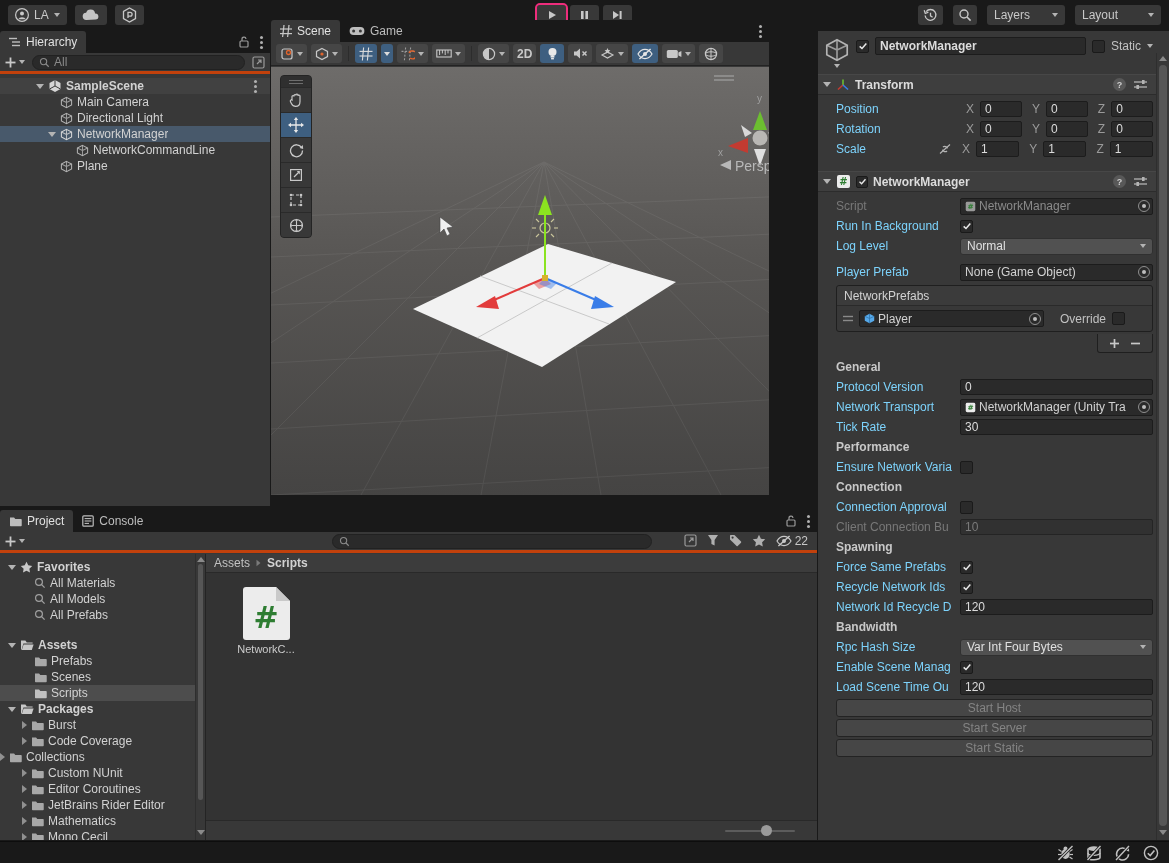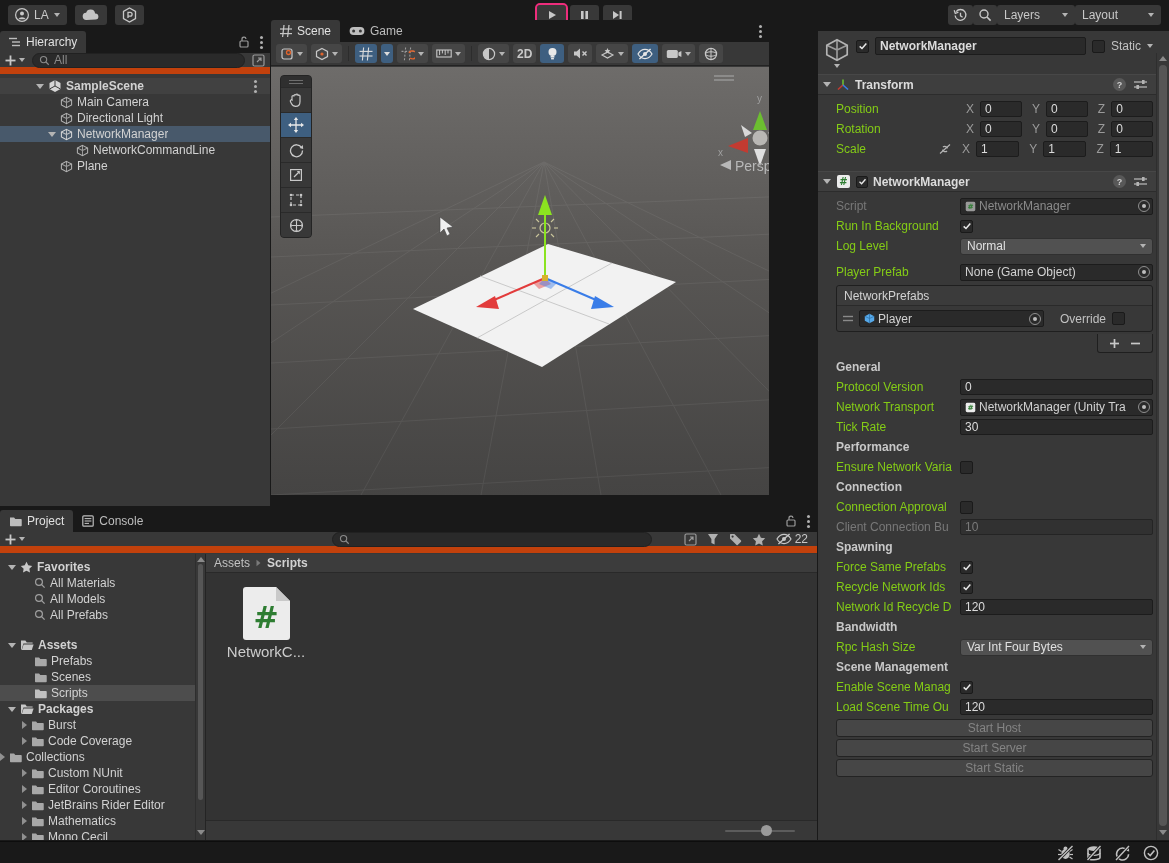--- a/index.html
+++ b/index.html
@@ -17,21 +17,21 @@
   
   .panel{position:absolute;background:#383838;overflow:hidden}
   .tabbar{height:22px;background:#191919;display:flex;align-items:center;position:relative}
   .tab{height:22px;display:flex;align-items:center;gap:5px;padding:0 9px;color:#bdbdbd;white-space:nowrap}
   .tab.active{background:#383838;color:#e0e0e0;border-radius:3px 3px 0 0}
   .tab-right{position:absolute;right:4px;top:0;height:22px;display:flex;align-items:center;gap:8px}
   .kebab{width:3px;height:3px;border-radius:50%;background:#b0b0b0;box-shadow:0 -5px 0 #b0b0b0,0 5px 0 #b0b0b0;margin:0 3px}
   .cdn{width:0;height:0;border-left:4px solid transparent;border-right:4px solid transparent;border-top:5px solid #b4b4b4}
   .cdn.sm{border-left-width:3px;border-right-width:3px;border-top-width:4px}
   .crt{width:0;height:0;border-top:4px solid transparent;border-bottom:4px solid transparent;border-left:5px solid #909090}
-  .ptool{height:21px;background:#383838;border-bottom:7px solid #c2410c;display:flex;align-items:center;padding:0 5px;gap:7px}
+  .ptool{height:21px;background:#383838;border-bottom:3px solid #c2410c;display:flex;align-items:center;padding:0 5px;gap:7px}
   .srch{height:15px;background:#2a2a2a;border:1px solid #212121;border-radius:8px;display:flex;align-items:center;gap:4px;
         padding:0 6px;color:#8a8a8a;flex:1}
   
   .trow{height:16px;display:flex;align-items:center;gap:4px;white-space:nowrap;color:#d2d2d2;position:relative}
   .trow .lbl{overflow:hidden;text-overflow:ellipsis}
   .row-scene{background:#414141;font-weight:bold}
   .row-selblue{background:#48596b}
   .row-selgray{background:#4d4d4d}
   
   .stool{height:24px;background:#383838;border-bottom:1px solid #232323;display:flex;align-items:center;gap:4px;padding:0 5px;overflow:hidden}
@@ -39,21 +39,21 @@
   .sbtn.active{background:#3e5f80}
   .ssep{width:1px;height:15px;background:#2c2c2c;margin:0 2px;flex:0 0 auto}
   
   .palette{position:absolute;left:9px;top:8px;width:32px;background:#2f2f2f;border:1px solid #242424;border-radius:4px;overflow:hidden}
   .palette .grip{height:11px;display:flex;flex-direction:column;align-items:center;justify-content:center;gap:2px;background:#2f2f2f}
   .palette .grip i{display:block;width:14px;height:1px;background:#6d6d6d}
   .ptoolbtn{height:25px;background:#383838;border-top:1px solid #2a2a2a;display:flex;align-items:center;justify-content:center}
   .ptoolbtn.active{background:#3e5f80}
   
   .crow{min-height:20px;display:flex;align-items:center;padding-left:18px;padding-right:16px;gap:4px}
-  .clabel{flex:0 0 120px;color:#84cc16;overflow:hidden;white-space:nowrap}
+  .clabel{flex:0 0 120px;color:#7dd3fc;overflow:hidden;white-space:nowrap}
   .clabel.dis{color:#787878}
   .sechdr{font-weight:bold;color:#c8c8c8}
   .fld{background:#2a2a2a;border:1px solid #1c1c1c;border-radius:2px;height:16px;display:flex;align-items:center;
        padding:0 4px;color:#dcdcdc;overflow:hidden;white-space:nowrap;flex:1}
   .fld.dis{color:#7a7a7a;border-color:#242424;background:#313131}
   .objfld{background:#2a2a2a;border:1px solid #1c1c1c;border-radius:2px;height:17px;display:flex;align-items:center;
           gap:3px;padding:0 2px 0 4px;flex:1;overflow:hidden;white-space:nowrap}
   .objfld .txt{flex:1;overflow:hidden;text-overflow:clip;white-space:nowrap}
   .picker{width:12px;height:12px;border:1px solid #8f8f8f;border-radius:50%;flex:0 0 auto;position:relative}
   .picker::after{content:"";position:absolute;left:3px;top:3px;width:4px;height:4px;border-radius:50%;background:#bdbdbd}
@@ -134,21 +134,21 @@
             <rect x="5.4" y="1" width="2.6" height="8" fill="#c8c8c8"></rect>
           </svg>
       </div>
       <div class="playbtn">
         <svg width="11" height="10" viewBox="0 0 11 10">
             <path d="M1,1 L7,5 L1,9 Z" fill="#c8c8c8"></path>
             <rect x="7.6" y="1" width="2" height="8" fill="#c8c8c8"></rect>
           </svg>
       </div>
     </div>
-    <div style="display:flex;position:absolute;right:8px;align-items:center">
+    <div style="display:flex;gap:10px;position:absolute;right:8px;align-items:center">
       <button class="tbtn" style="padding:0 5px">
         <svg width="15" height="15" viewBox="0 0 15 15">
             <path d="M3.2,3.6 A5.4,5.4 0 1 1 2.1,7.5" fill="none" stroke="#c8c8c8" stroke-width="1.3"></path>
             <path d="M1.2,2.2 L2.3,5.5 L5.4,4.2" fill="none" stroke="#c8c8c8" stroke-width="1.3"></path>
             <path d="M7.5,4.8 V7.8 L9.6,9.2" fill="none" stroke="#c8c8c8" stroke-width="1.3"></path>
           </svg>
       </button>
       <button class="tbtn" style="padding:0 5px">
         <svg width="14" height="14" viewBox="0 0 14 14">
             <circle cx="6" cy="6" r="4" fill="none" stroke="#c8c8c8" stroke-width="1.4"></circle>
@@ -796,23 +796,20 @@
       <div class="crow sechdr">
           <span>Bandwidth</span>
         </div>
       <div class="crow">
         <span class="clabel">Rpc Hash Size</span>
         <span class="drop" style="flex:1">
             <span class="txt">Var Int Four Bytes</span>
             <span class="cdn sm"></span>
           </span>
       </div>
-      <div class="crow sechdr">
-          <span>Scene Management</span>
-        </div>
       <div class="crow">
         <span class="clabel">Enable Scene Manag</span>
         <span class="chk">
             <svg width="10" height="10" viewBox="0 0 12 12">
               <polyline points="2,6.4 4.8,9 10,3" fill="none" stroke="#e8e8e8" stroke-width="1.8"></polyline>
             </svg>
           </span>
       </div>
       <div class="crow">
         <span class="clabel">Load Scene Time Ou</span>
@@ -870,21 +867,21 @@
             <line x1="0.5" y1="5.5" x2="10.5" y2="5.5" stroke="#c8c8c8" stroke-width="1.8"></line>
           </svg>
         <span class="cdn sm"></span>
       </div>
       <div class="srch" style="margin-left:300px;max-width:320px">
         <svg width="11" height="11" viewBox="0 0 12 12">
             <circle cx="5" cy="5" r="3.4" fill="none" stroke="#8a8a8a" stroke-width="1.2"></circle>
             <line x1="7.6" y1="7.6" x2="10.6" y2="10.6" stroke="#8a8a8a" stroke-width="1.3"></line>
           </svg>
       </div>
-      <div style="display:flex;align-items:flex-end;gap:10px;margin-left:auto;margin-right:4px">
+      <div style="display:flex;align-items:flex-start;gap:10px;margin-left:auto;margin-right:4px">
         <svg width="13" height="13" viewBox="0 0 13 13">
             <rect x="1" y="1" width="11" height="11" rx="1.5" fill="none" stroke="#9a9a9a" stroke-width="1.2"></rect>
             <path d="M5,8 L9,4 M6,4 h3 v3" fill="none" stroke="#9a9a9a" stroke-width="1.2"></path>
           </svg>
         <svg width="12" height="13" viewBox="0 0 12 13">
             <path d="M1,1 h10 L7.6,6 V11.6 L4.4,10 V6 Z" fill="#b0b0b0"></path>
           </svg>
         <svg width="13" height="13" viewBox="0 0 13 13">
             <path d="M1,5.4 V1.6 a0.6,0.6 0 0 1 0.6,-0.6 H5.4 L12,7.6 a0.8,0.8 0 0 1 0,1.1 L8.7,12 a0.8,0.8 0 0 1 -1.1,0 Z" fill="#b0b0b0"></path>
             <circle cx="3.6" cy="3.6" r="1.1" fill="#383838"></circle>
@@ -1037,21 +1034,21 @@
           <span style="color:#c2c2c2">Assets</span>
           <span class="crt" style="border-left-color:#7a7a7a;transform:scale(.8)"></span>
           <span style="font-weight:bold">Scripts</span>
         </div>
         <div class="griditem">
           <svg width="47" height="53" viewBox="0 0 47 53">
             <path d="M3,0 H33 L47,14 V50 a3,3 0 0 1 -3,3 H3 a3,3 0 0 1 -3,-3 V3 a3,3 0 0 1 3,-3 Z" fill="#ececec"></path>
             <path d="M33,0 L47,14 H33 Z" fill="#c9c9c9"></path>
             <text x="23" y="41" text-anchor="middle" font-family="DejaVu Sans, sans-serif" font-size="30" font-weight="bold" fill="#2e7d32">#</text>
           </svg>
-          <span style="font-size:15px;color:#cccccc">NetworkC...</span>
+          <span style="font-size:11px;color:#cccccc">NetworkC...</span>
         </div>
         <div class="pbottom">
           <div class="zslider">
               <div class="knob"></div>
             </div>
         </div>
       </div>
     </div>
   </div>
 

